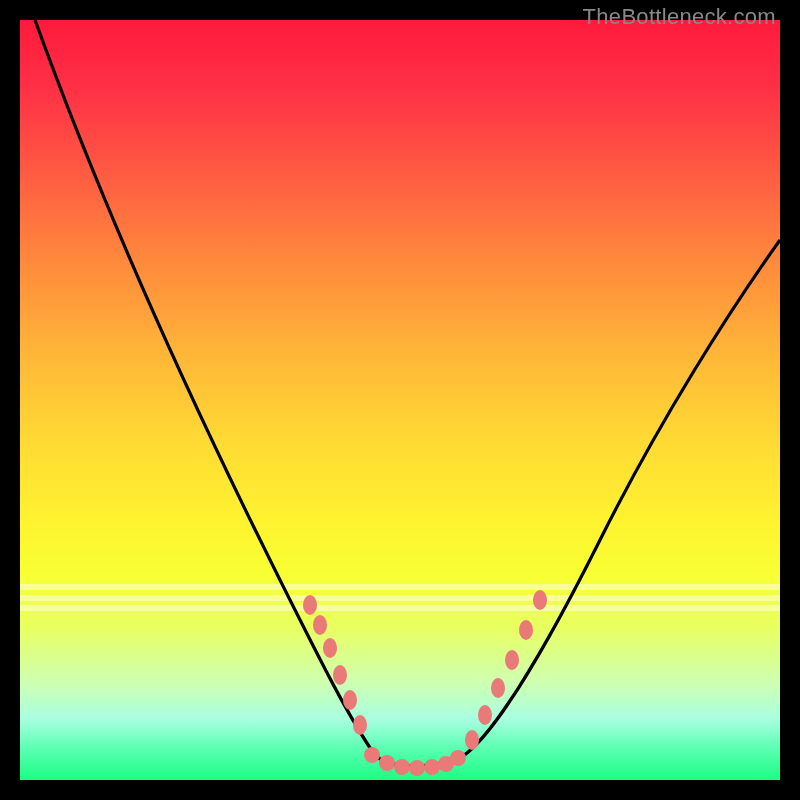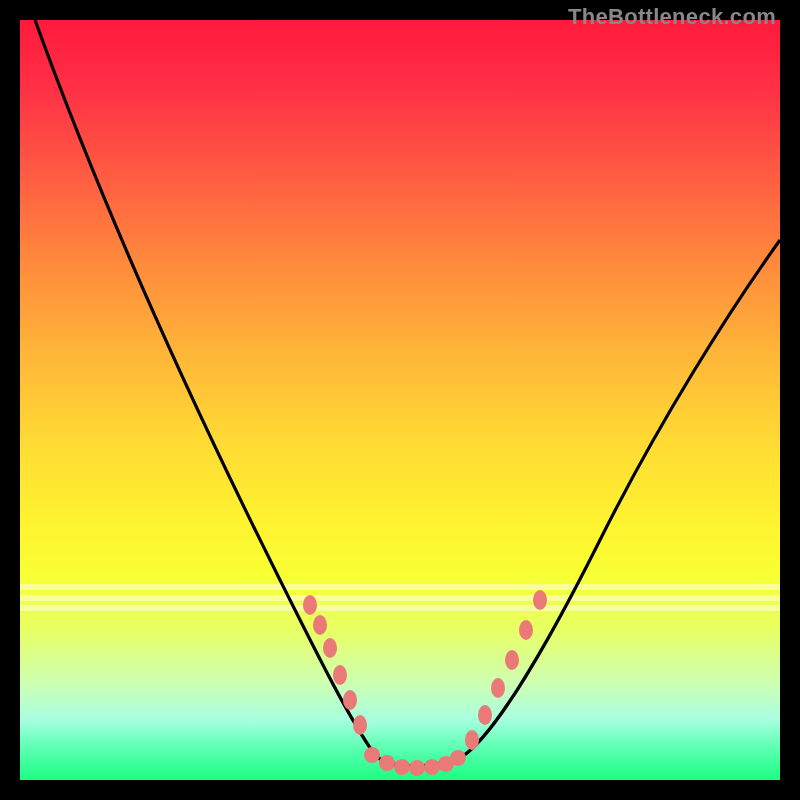--- a/index.html
+++ b/index.html
@@ -45,21 +45,21 @@
     width: 100%;
     height: 6px;
     background: rgba(255,255,255,0.45);
   }
   .attribution {
     position: absolute;
     top: 4px;
     right: 24px;
     color: #888;
     font-size: 22px;
-    font-weight: 700;
+    font-weight: 400;
     letter-spacing: 0.3px;
     user-select: none;
   }
   svg.curve {
     position: absolute;
     left: 0;
     top: 0;
     width: 760px;
     height: 760px;
   }

